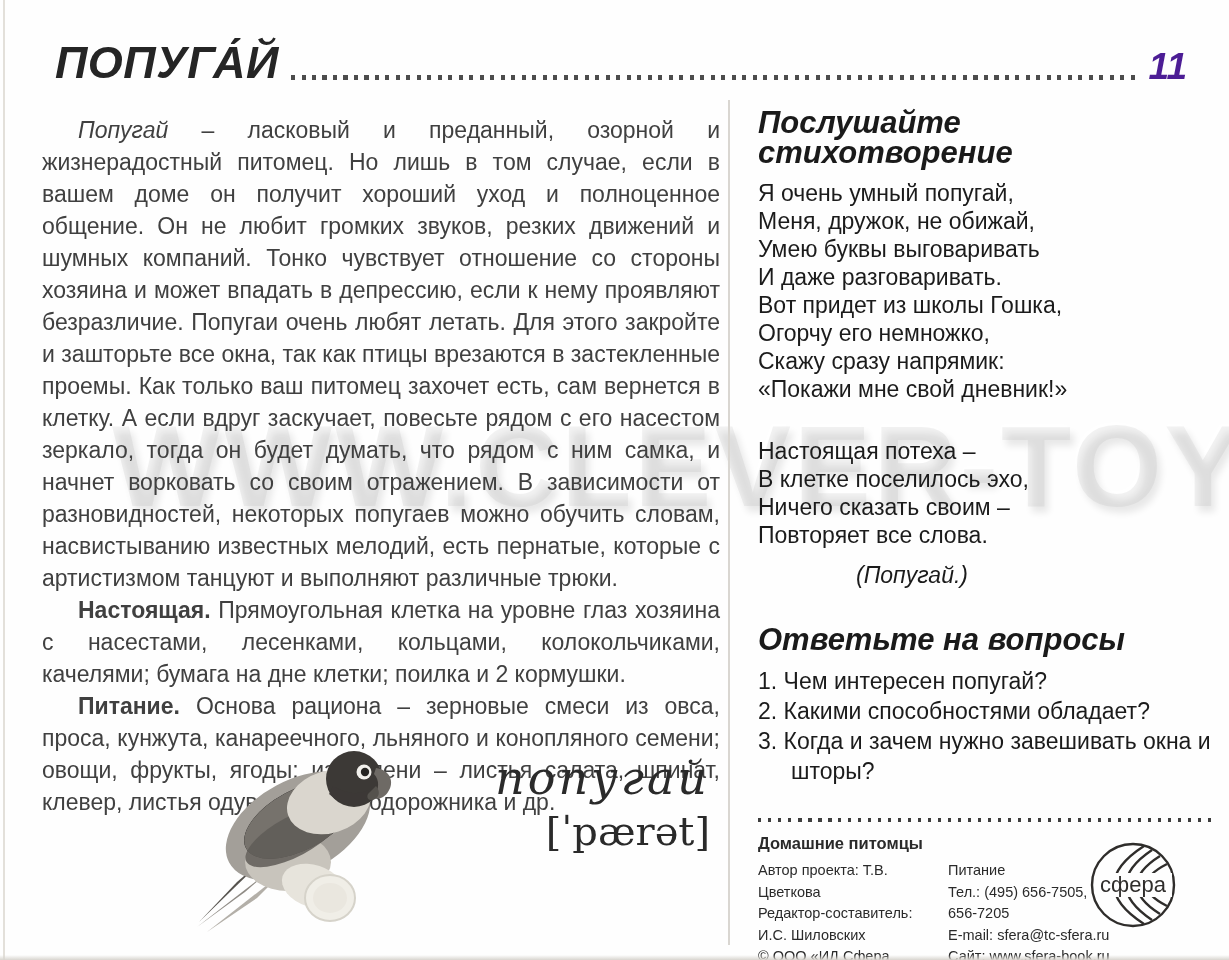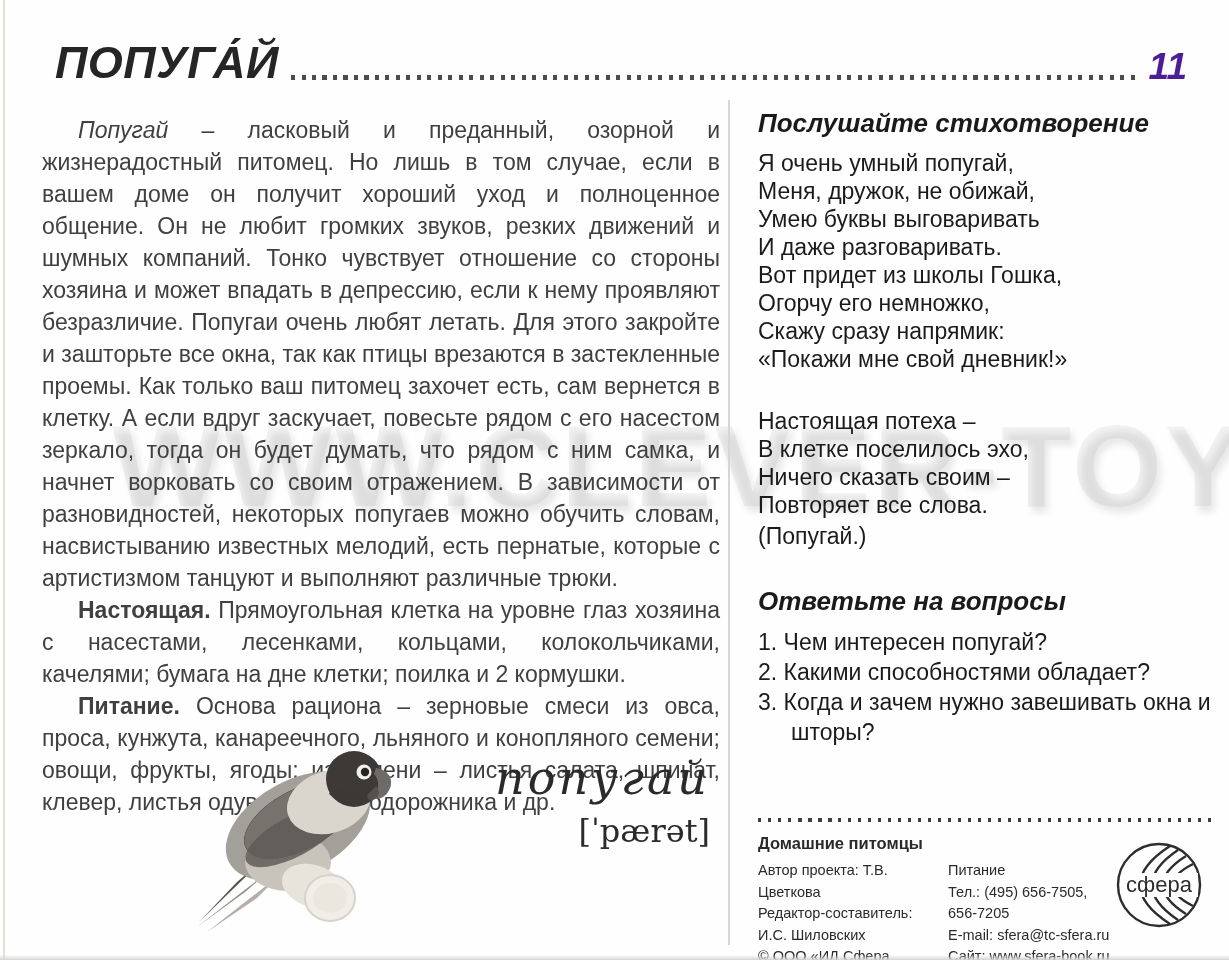--- a/index.html
+++ b/index.html
@@ -36,44 +36,44 @@
   .lead-italic { font-style:italic; }
   .lead-bold  { font-weight:bold; }
 
   
   .bird { position:absolute; left:193px; top:746px; width:205px; height:192px; }
 
   
   .vocab { position:absolute; left:462px; top:750px; width:248px; text-align:right; }
   .vocab-ru  { font-family:"DejaVu Serif", serif; font-style:italic; font-size:46px; line-height:56px; letter-spacing:3px; color:#2a2a2a; }
   .vocab-en  { font-weight:bold; font-size:40px; line-height:50px; letter-spacing:1px; color:#2a2a2a; }
-  .vocab-ipa { font-family:"DejaVu Serif", serif; font-size:32px; line-height:50px; color:#2a2a2a; }
+  .vocab-ipa { font-family:"DejaVu Serif", serif; font-size:40px; line-height:50px; color:#2a2a2a; }
 
   
   .divider { position:absolute; left:728px; top:100px; width:2px; height:845px; background:#d9d6d1; }
 
   
   .right-col { position:absolute; left:758px; top:100px; width:458px; font-size:23px; color:#1b1b1b; }
-  .section-heading { font-weight:bold; font-style:italic; font-size:26px; line-height:30px; margin-bottom:11px; color:#1a1a1a; }
+  .section-heading { font-weight:bold; font-style:italic; font-size:31px; line-height:30px; margin-bottom:11px; color:#1a1a1a; }
   .poem-section { margin-top:8px; }
   .poem-line, .riddle-line { line-height:28px; }
   .riddle-section { margin-top:34px; }
-  .riddle-answer { text-align:left; padding-right:150px; line-height:34px; }
+  .riddle-answer { font-style:italic; text-align:center; padding-right:150px; line-height:34px;margin-top:9px; }
   .questions-section { margin-top:33px; }
   .q-item { padding-left:33px; text-indent:-33px; line-height:30px; }
 
   
   .footer { position:absolute; left:758px; top:818px; width:458px; color:#2a2a2a; }
   .footer-dots { height:4px; margin-bottom:11px;
     background-image:repeating-linear-gradient(to right,#3e3e3e 0 3.5px, transparent 3.5px 10px); }
   .series { font-weight:bold; font-size:16.5px; line-height:20px; margin-bottom:7px; }
   .credits { display:flex; }
   .credits-left  { width:178px; margin-right:12px; font-size:14.5px; line-height:21.5px; }
   .credits-right { width:170px; font-size:14.5px; line-height:21.5px; }
-  .logo { position:absolute; right:12px; top:22px; width:90px; height:90px; }
+  .logo { position:absolute; right:38px; top:22px; width:90px; height:90px; }
 </style>
 </head>
 <body>
 
 <div class="page">
   <div class="scan-edge-left"></div>
 
   <div class="header">
     <div class="title">ПОПУГА́Й</div>
     <div class="dots-leader"></div>

